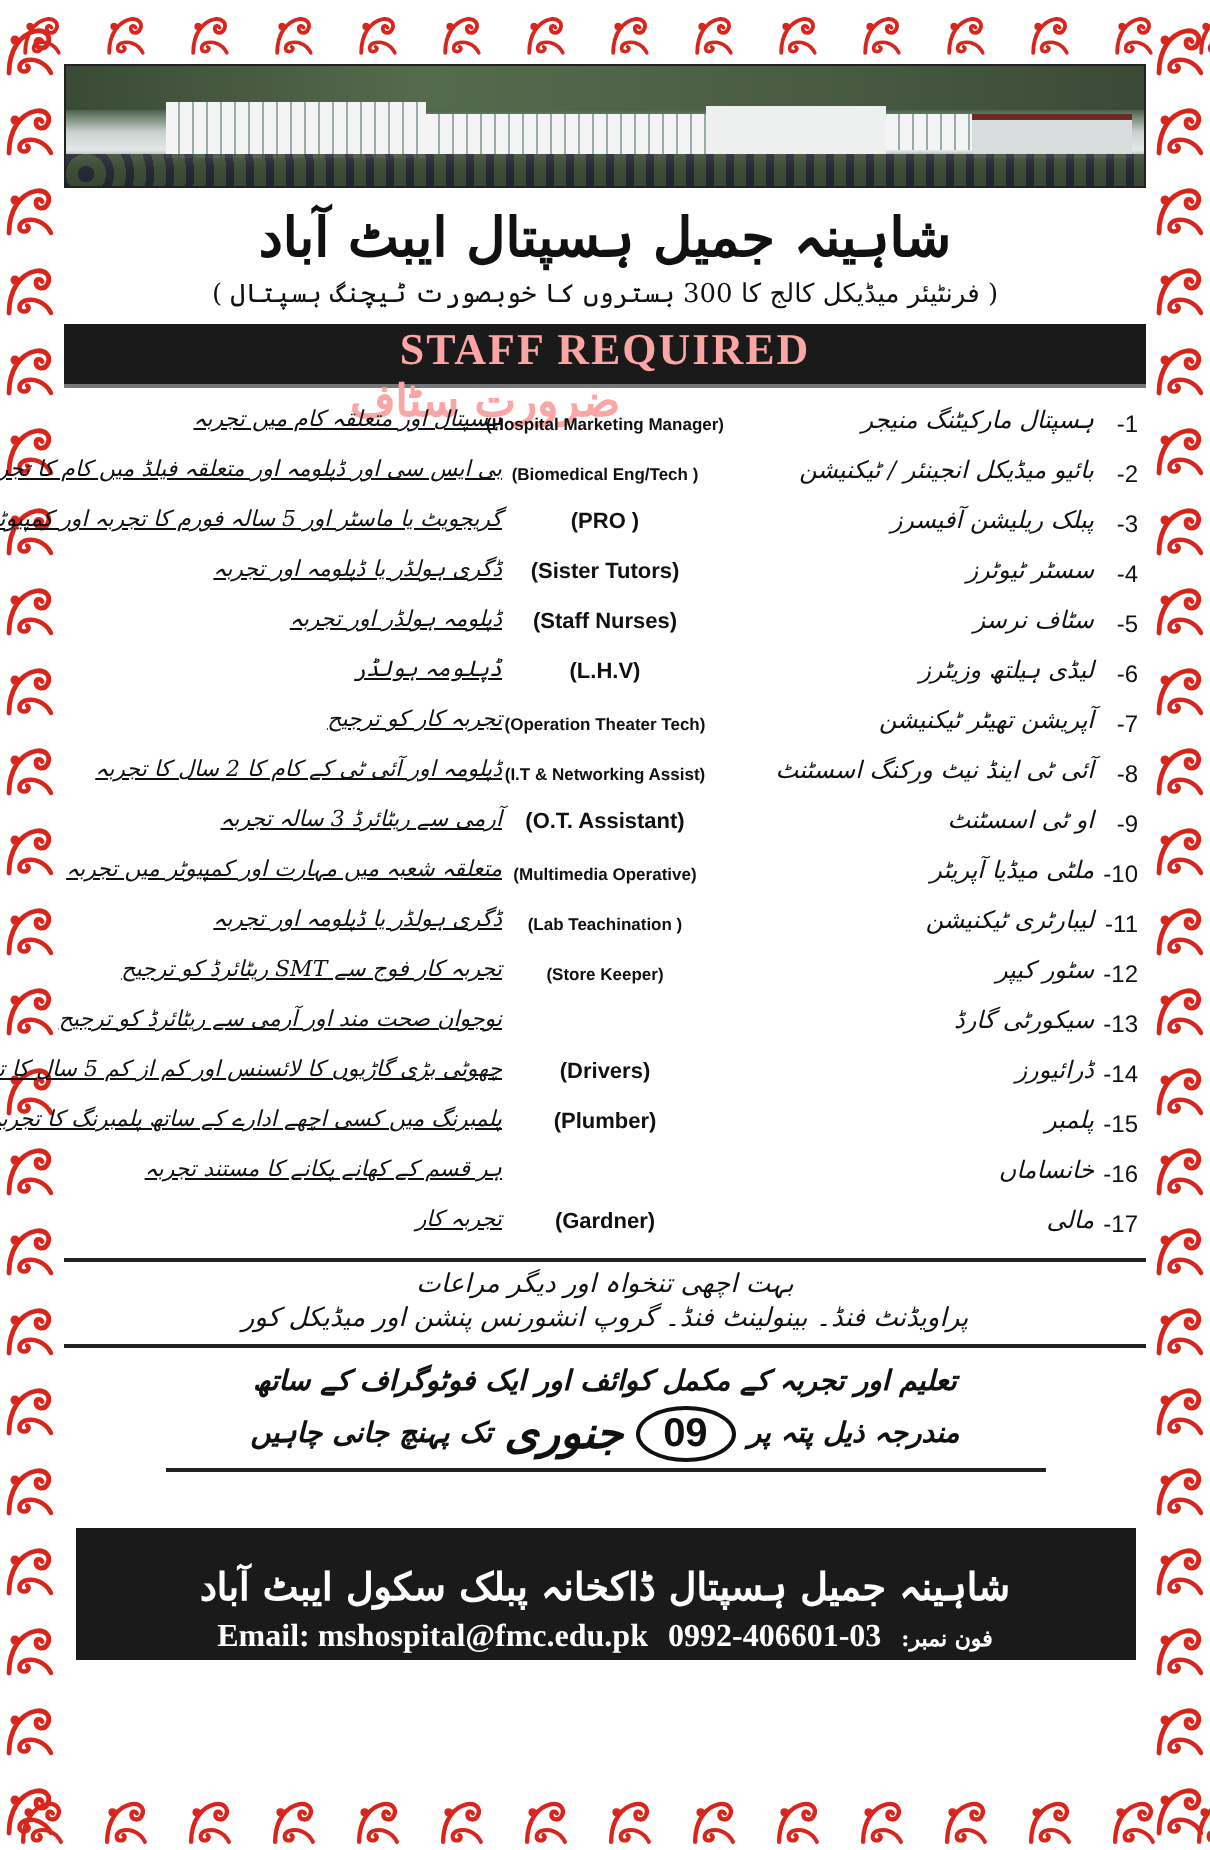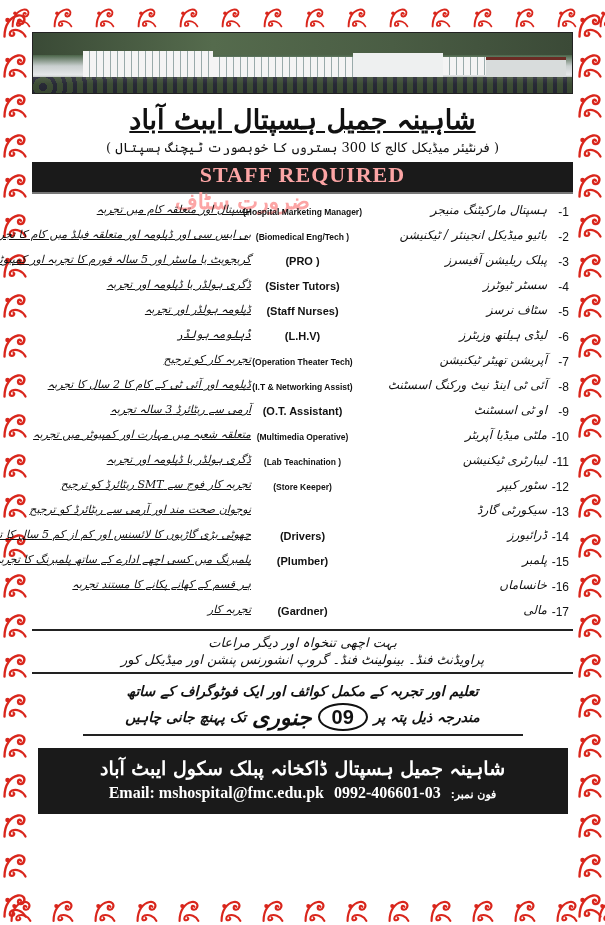--- a/index.html
+++ b/index.html
@@ -27,21 +27,21 @@
   .photo { position: relative; width: 541px; height: 62px; background: linear-gradient(180deg,#2d3a2d 0%,#3f5a3c 35%,#c9cfcf 55%,#e6e8ea 70%,#4b5a47 85%,#2b2f2a 100%); overflow: hidden; border: 1px solid #222; }
   .photo .hill { position: absolute; left: 0; top: 0; width: 100%; height: 22px; background: linear-gradient(90deg,#3a4a36,#556b4d,#4a5d44,#3b4a37); }
   .photo .bldg { position: absolute; top: 22px; height: 24px; background: repeating-linear-gradient(90deg,#f4f4f4 0 6px,#9aa 6px 7px); }
   .photo .b1 { left: 50px; width: 130px; top: 18px; height: 28px; }
   .photo .b2 { left: 180px; width: 140px; top: 24px; height: 20px; }
   .photo .b3 { left: 320px; width: 90px; top: 20px; height: 24px; background: #eef0f0; }
   .photo .b4 { left: 410px; width: 70px; top: 24px; height: 18px; }
   .photo .trees { position: absolute; left: 0; bottom: 0; width: 100%; height: 16px; background: repeating-radial-gradient(circle at 10px 10px,#223 0 4px,#3b4b33 4px 10px); opacity: .85; }
   .photo .roof { position: absolute; right: 6px; top: 24px; width: 80px; height: 22px; background: #d8dcdc; border-top: 3px solid #6b2b24; }
 
-  .title-urdu { text-align: center; font-family: "DejaVu Serif", serif; font-weight: bold; font-size: 27px; margin-top: 10px; direction: rtl; line-height: 32px; text-decoration: underline; }
+  .title-urdu { text-align: center; font-family: "DejaVu Serif", serif; font-weight: bold; font-size: 27px; margin-top: 10px; direction: rtl; line-height: 32px; }
   .subtitle-urdu { text-align: center; font-family: "DejaVu Serif", serif; font-size: 13px; direction: rtl; line-height: 20px; margin-top: 2px; }
 
   .staff-bar { margin-top: 4px; height: 32px; background: #1a1a1a; display: flex; align-items: center; justify-content: space-between; padding: 0 14px; color: #fca5a5; border-bottom: 2px solid #777; flex-direction: column; }
   .staff-en { font-family: "Liberation Serif", serif; font-weight: bold; font-size: 22px; letter-spacing: 1px; }
   .staff-ur { font-family: "DejaVu Serif", serif; font-weight: bold; font-size: 22px; direction: rtl; margin-right: 120px; }
 
   .jobs { margin-top: 8px; }
   .job { position: relative; height: 25px; display: block; }
   .job .num { position: absolute; right: 4px; top: 3px; font-family: "Liberation Sans", sans-serif; font-size: 12px; }
   .job .title-ur { position: absolute; right: 26px; top: 1px; font-family: "DejaVu Serif", serif; font-size: 12px; direction: rtl; white-space: nowrap; font-style: italic; }
@@ -49,21 +49,21 @@
   .job .title-en.small { font-size: 8.5px; top: 5px; }
   .job .req { position: absolute; right: 322px; top: 1px; font-family: "DejaVu Serif", serif; font-size: 11px; direction: rtl; white-space: nowrap; font-style: italic; text-decoration: underline; }
 
   .benefits { margin-top: 2px; border-top: 2px solid #222; border-bottom: 2px solid #222; padding: 3px 0 4px; text-align: center; direction: rtl; font-family: "DejaVu Serif", serif; font-size: 13px; line-height: 17px; font-style: italic; }
   .apply { text-align: center; direction: rtl; font-family: "DejaVu Serif", serif; font-style: italic; margin-top: 6px; }
   .apply .l1 { font-size: 14px; font-weight: bold; line-height: 22px; }
   .apply .l2 { font-size: 14px; font-weight: bold; line-height: 30px; display: flex; justify-content: center; align-items: center; gap: 6px; direction: rtl; border-bottom: 2px solid #222; padding-bottom: 2px; width: 440px; margin: 0 auto; }
   .date-circle { display: inline-block; border: 2px solid #111; border-radius: 50%; padding: 0 12px; font-family: "Liberation Sans", sans-serif; font-style: normal; font-size: 20px; font-weight: bold; line-height: 24px; direction: ltr; }
   .month { font-size: 22px; font-weight: bold; }
 
-  .address-box { margin: 12px auto 0; width: 530px; height: 66px; background: #1a1a1a; color: #fff; text-align: center; padding-top: 6px; }
+  .address-box { margin: 28px auto 0; width: 530px; height: 66px; background: #1a1a1a; color: #fff; text-align: center; padding-top: 16px; }
   .address-ur { font-family: "DejaVu Serif", serif; font-size: 19px; font-weight: bold; direction: rtl; line-height: 28px; }
   .contact-row { display: flex; justify-content: center; align-items: baseline; gap: 10px; font-family: "Liberation Serif", serif; font-weight: bold; font-size: 16px; margin-top: 2px; }
   .contact-row .phone-label { font-family: "DejaVu Serif", serif; font-size: 11px; direction: rtl; }
 </style>
 </head>
 <body>
 
 <div class="frame">
   <div class="top-strip"></div>
 

